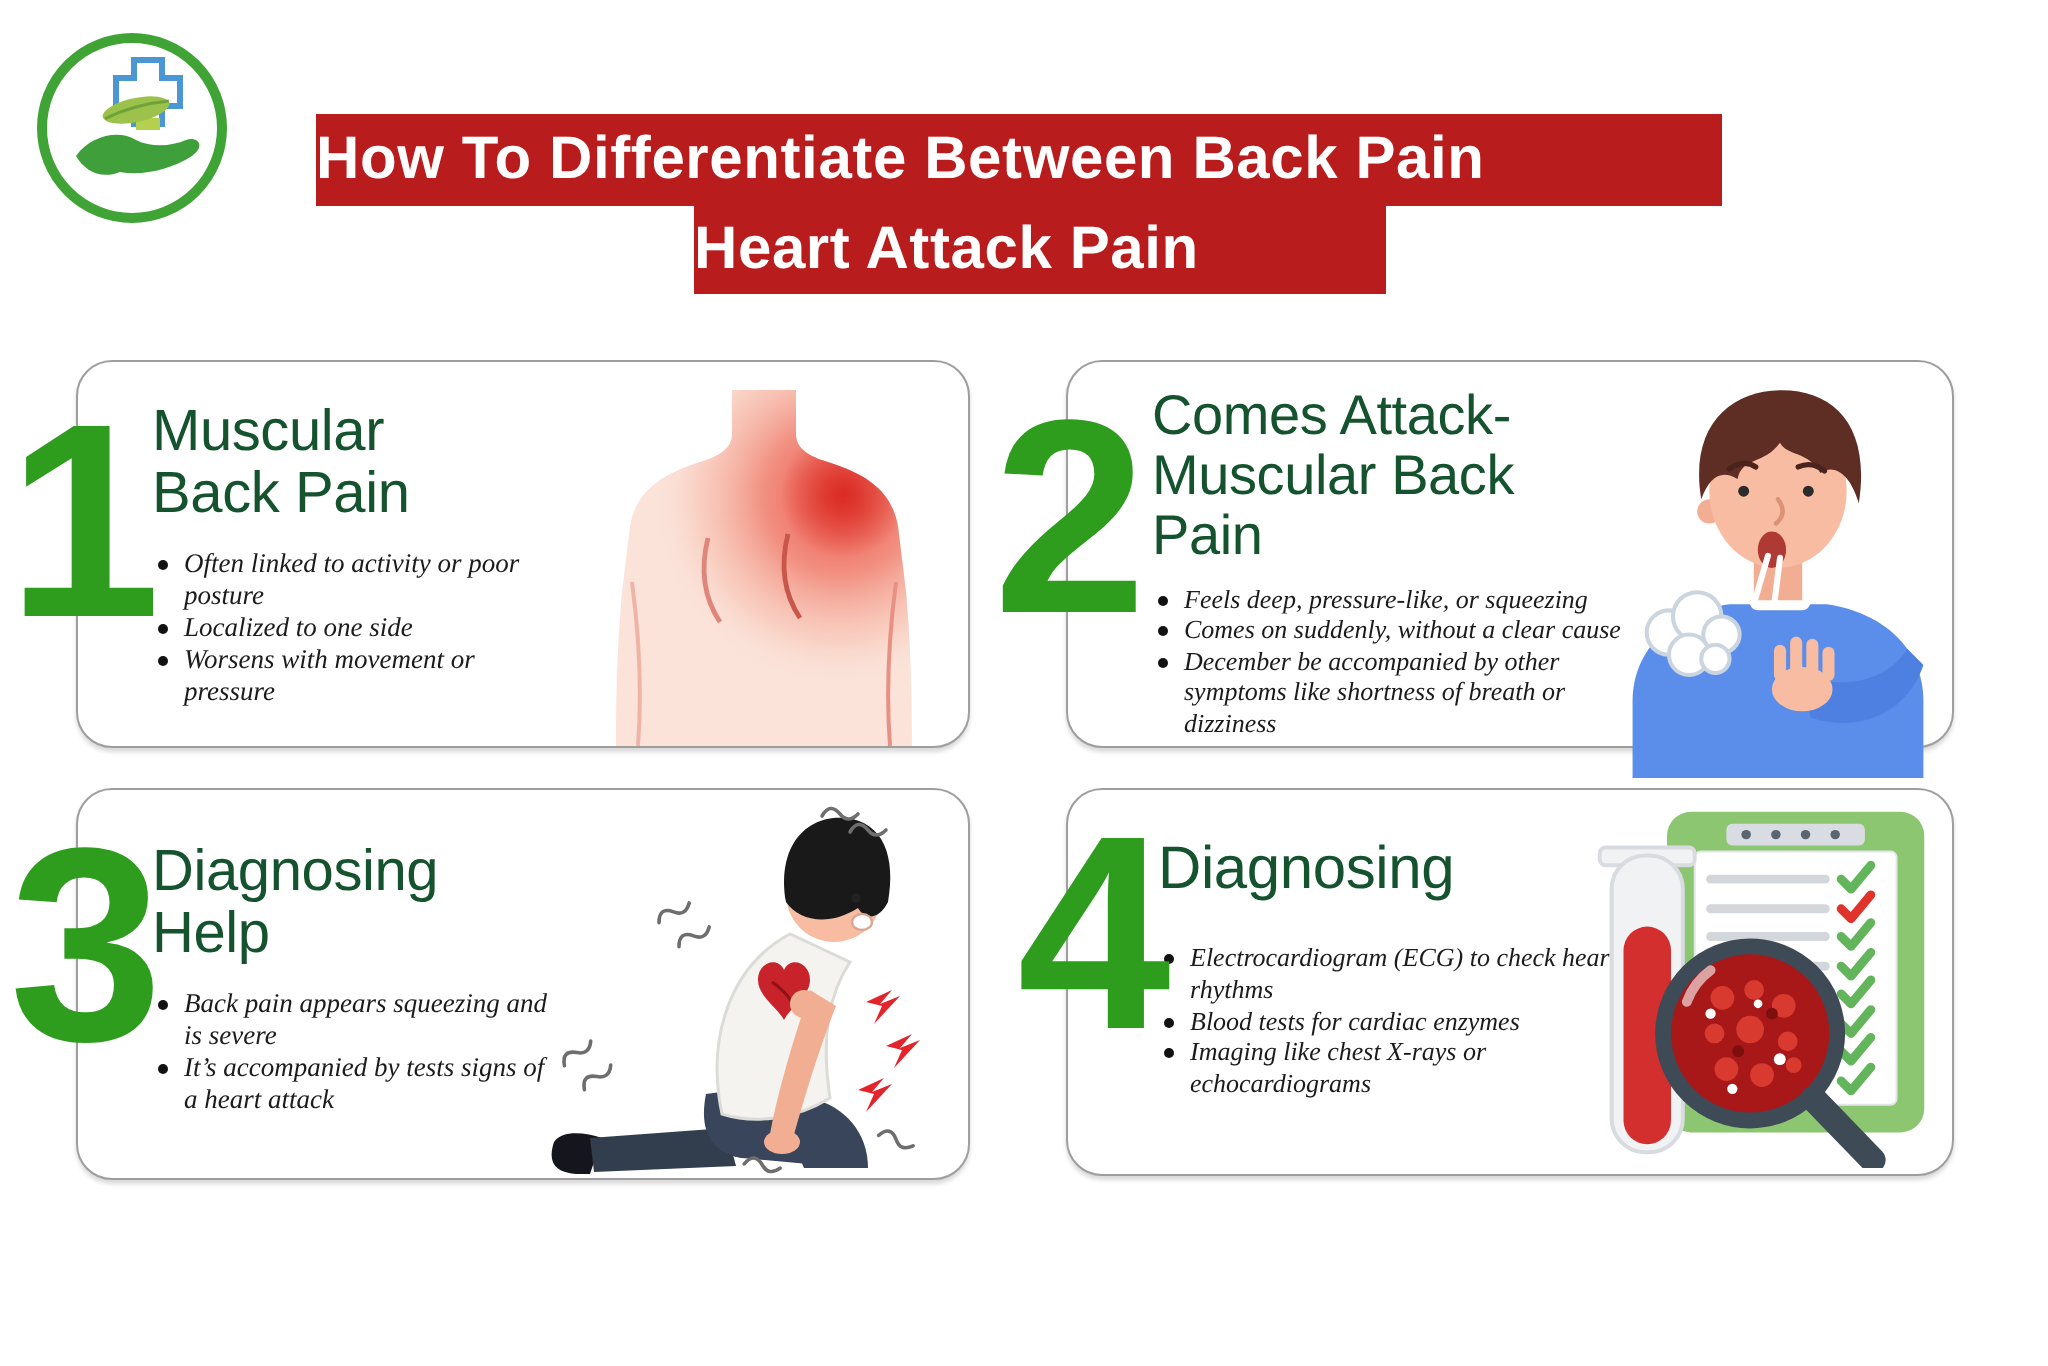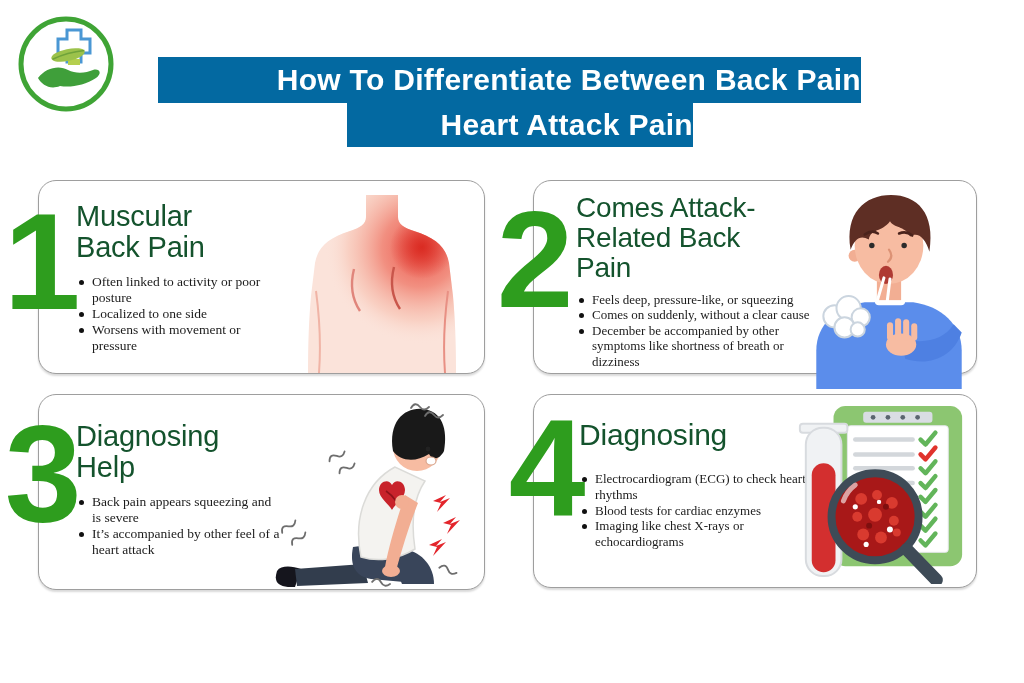--- a/index.html
+++ b/index.html
@@ -1,22 +1,22 @@
 <!DOCTYPE html>
 <html><head>
 <meta charset="utf-8">
 <style>
   html,body{margin:0;padding:0;background:#ffffff;}
   .canvas{position:relative;width:1024px;height:683px;background:#ffffff;overflow:hidden;
           font-family:"Liberation Sans",sans-serif;}
 
   
   .logo{position:absolute;left:16px;top:14px;width:100px;height:100px;}
-  .banner{position:absolute;background:#0369a1;color:#ffffff;font-weight:700;
-          display:flex;align-items:center;justify-content:flex-end;letter-spacing:.3px;}
+  .banner{position:absolute;background:#b91c1c;color:#ffffff;font-weight:700;
+          display:flex;align-items:center;justify-content:flex-start;letter-spacing:.3px;}
   .banner-line1{left:158px;top:57px;width:703px;height:46px;font-size:30px;}
   .banner-line2{left:330px;top:103px;width:346px;height:44px;font-size:30px;margin-left:17px;}
 
   
   .card{position:absolute;background:#ffffff;border:1.6px solid #9E9E9E;border-radius:18px;
         box-shadow:0 2px 2px rgba(0,0,0,.15);}
   .card1{left:38px;top:180px;width:445px;height:192px;}
   .card2{left:533px;top:180px;width:442px;height:192px;}
   .card3{left:38px;top:394px;width:445px;height:194px;}
   .card4{left:533px;top:394px;width:442px;height:192px;}
@@ -25,21 +25,21 @@
           text-align:center;z-index:6;}
   .n1{left:-6px;top:192px;width:96px;}
   .n2{left:482px;top:190px;width:106px;}
   .n3{left:-10px;top:404px;width:106px;}
   .n4{left:490px;top:398px;width:114px;}
 
   .card-text{position:absolute;}
   .heading{font-size:29px;line-height:1.08;color:#14532d;font-weight:400;letter-spacing:-.2px;}
   .bullets{margin:10px 0 0 0;padding:0;list-style:none;
            font-family:"Liberation Serif",serif;font-size:13.5px;line-height:1.2;color:#1b1b1b;}
-  .bullets li{position:relative;padding-left:16px;}
+  .bullets li{position:relative;padding-left:16px;font-style:italic;}
   .bullets li::before{content:"";position:absolute;left:3px;top:6px;width:5px;height:5px;
                       border-radius:50%;background:#111;}
 
   .card1 .card-text{left:37px;top:20px;width:205px;}
   .card2 .card-text{left:42px;top:12px;width:252px;}
   .card2 .heading{font-size:28px;}
   .card2 .bullets{font-size:13px;margin-top:8px;}
   .card3 .card-text{left:37px;top:26px;width:205px;}
   .card4 .card-text{left:45px;top:24px;width:238px;}
   .card4 .heading{font-size:30px;}
@@ -116,21 +116,21 @@
         <path d="M34,100 C38,130 39,155 37,182" stroke="#F0B4A6" stroke-width="2" fill="none"></path>
         <path d="M166,100 C162,130 161,155 163,182" stroke="#E89084" stroke-width="2" fill="none"></path>
       </svg>
     </div>
   </section>
 
   <section class="card card2">
     <div class="card-text">
       <div class="heading">
         <div>Comes Attack-</div>
-        <div>Related Back</div>
+        <div>Muscular Back</div>
         <div>Pain</div>
       </div>
       <ul class="bullets">
         <li>Feels deep, pressure-like, or squeezing</li>
         <li>Comes on suddenly, without a clear cause</li>
         <li>December be accompanied by other symptoms like shortness of breath or dizziness</li>
       </ul>
     </div>
     <div class="illus">
       <svg viewBox="0 0 172 202">
@@ -168,21 +168,21 @@
   </section>
 
   <section class="card card3">
     <div class="card-text">
       <div class="heading">
         <div>Diagnosing</div>
         <div>Help</div>
       </div>
       <ul class="bullets">
         <li>Back pain appears squeezing and is severe</li>
-        <li>It’s accompanied by other feel of a heart attack</li>
+        <li>It’s accompanied by tests signs of a heart attack</li>
       </ul>
     </div>
     <div class="illus">
       <svg viewBox="0 0 210 188">
         <path d="M12,172 C8,184 14,189 30,188 L36,170 C27,167 16,166 12,172 Z" fill="#15151D"></path>
         <path d="M30,170 L98,165 L103,184 L32,187 Z" fill="#323D4D"></path>
         <path d="M88,148 C84,168 92,178 106,180 L150,184 C160,184 162,173 153,166 L118,144 Z" fill="#39455A"></path>
         <path d="M140,150 C158,154 169,168 169,185 L137,185 C130,170 131,158 140,150 Z" fill="#39455A"></path>
         <path d="M96,158 C88,120 100,84 130,68 L160,82 C148,100 146,124 150,150 C132,161 112,163 96,158 Z" fill="#F4F3F0" stroke="#DBDBD8" stroke-width="1.5"></path>
         <path d="M140,96 C132,120 124,146 120,168 L131,172 C137,150 145,124 153,104 Z" fill="#F2AE93"></path>

